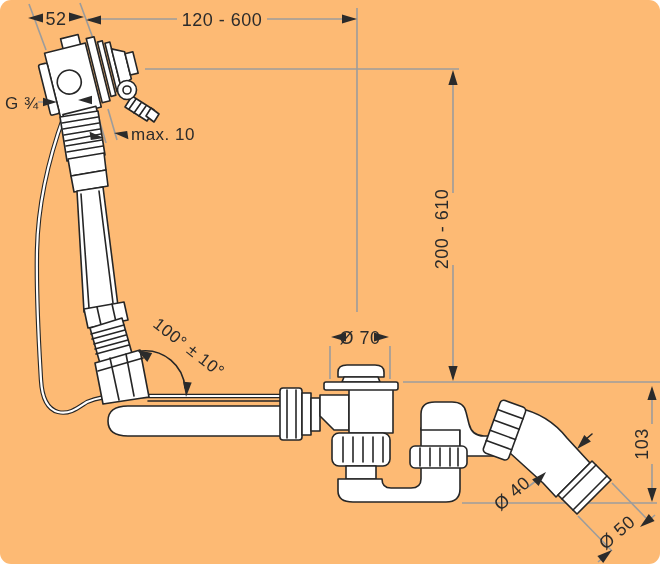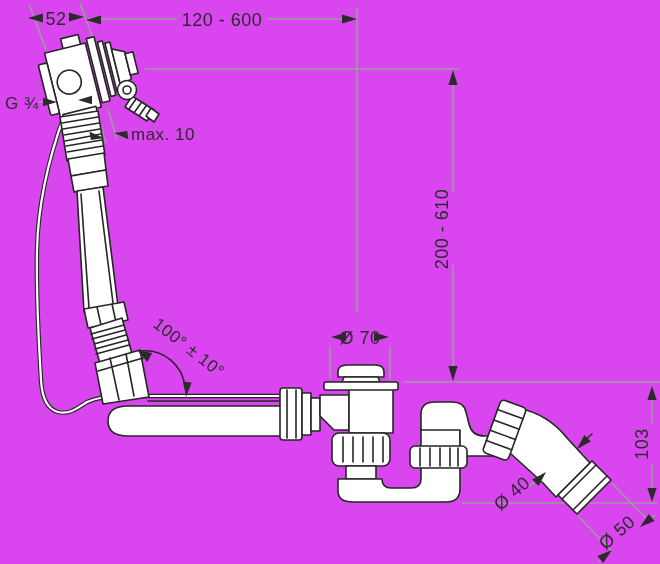--- a/index.html
+++ b/index.html
@@ -1,17 +1,17 @@
 <!DOCTYPE html>
 <html><head>
 <meta charset="utf-8">
 <style>
   html,body{margin:0;padding:0;background:#ffffff;}
-  .stage{position:relative;width:660px;height:564px;background:#d946ef;overflow:hidden;
-         font-family:"Liberation Sans", sans-serif;}
+  .stage{position:relative;width:660px;height:564px;background:#fdba74;overflow:hidden;
+         font-family:"Liberation Sans", sans-serif;border-radius:11px;}
   svg text{fill:#2b2b2b;font-family:"Liberation Sans", sans-serif;letter-spacing:0.5px;}
   .ref{stroke:#9c9c9c;stroke-width:1.6;fill:none;}
   .dk{stroke:#262626;stroke-width:1.6;fill:none;stroke-linejoin:round;stroke-linecap:round;}
   .part{stroke:#262626;stroke-width:1.6;fill:#ffffff;stroke-linejoin:round;}
   .ah{fill:#2b2b2b;stroke:none;}
   .cableU{stroke:#262626;stroke-width:4.4;fill:none;}
   .cableW{stroke:#ffffff;stroke-width:2.2;fill:none;}
   .t18{font-size:18px;}
   .t17{font-size:17px;}
 </style>

